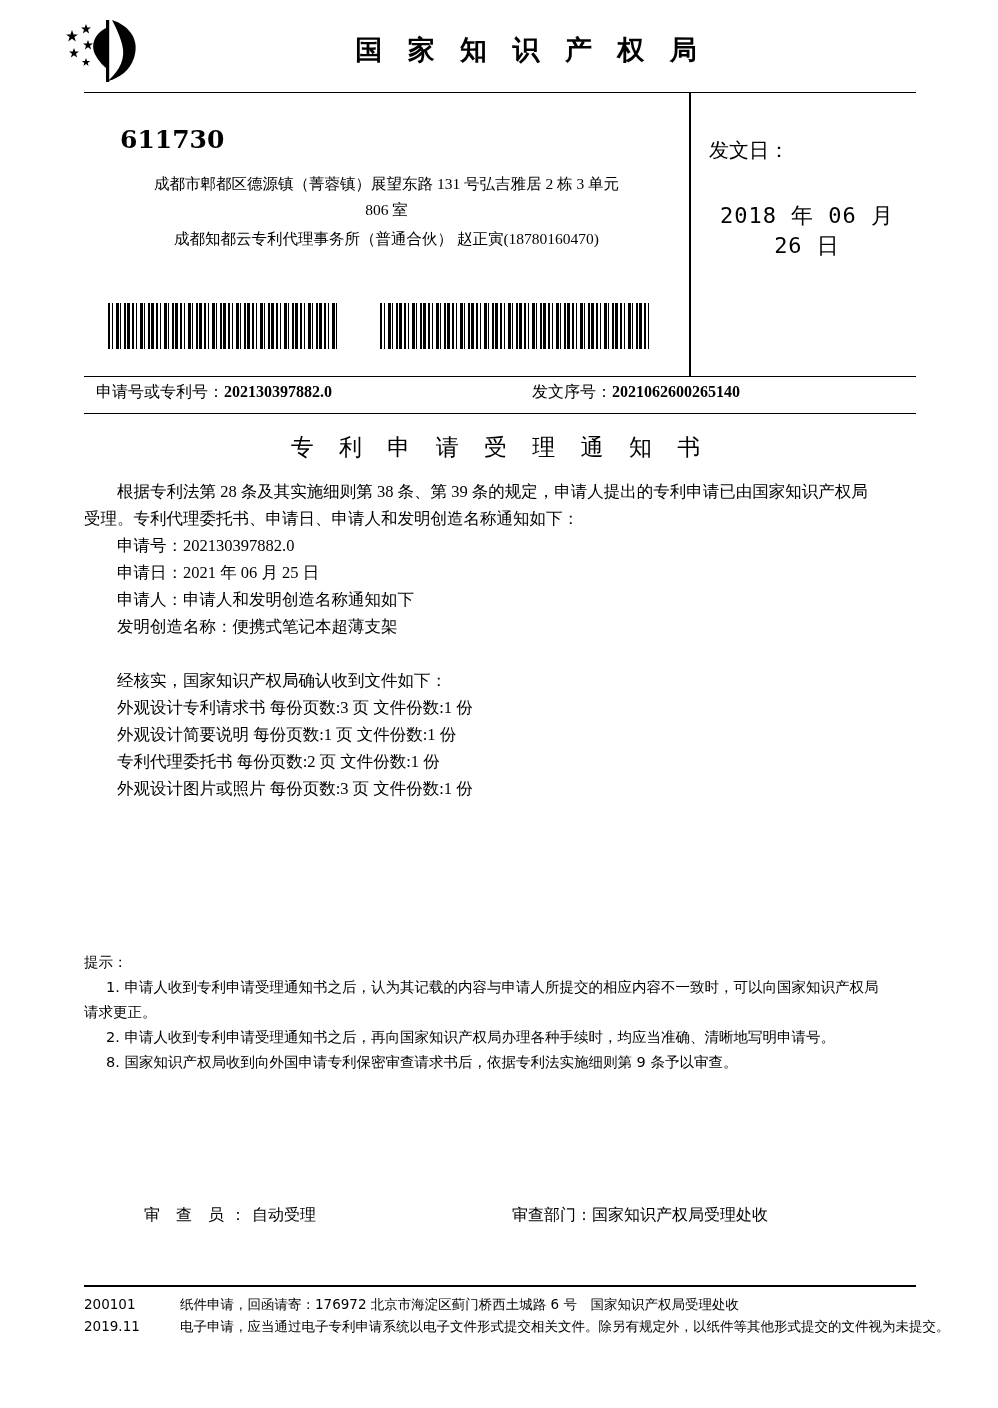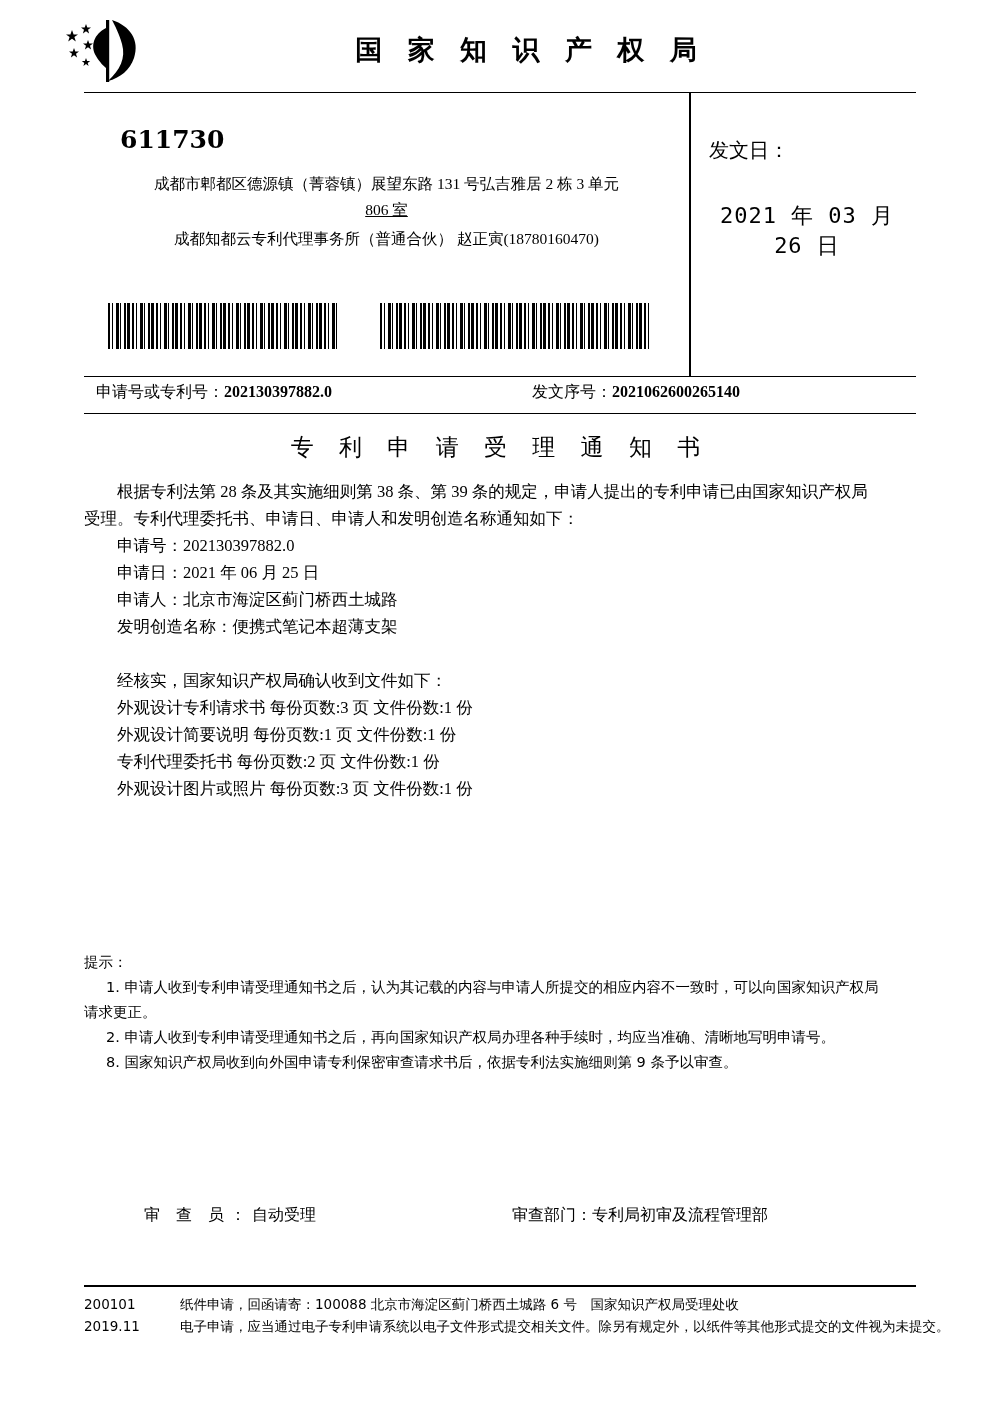--- a/index.html
+++ b/index.html
@@ -77,21 +77,21 @@
   }
   .addr-line {
     position: absolute;
     left: 20px;
     width: 565px;
     text-align: center;
     font-size: 15.5px;
     line-height: 26px;
   }
   .addr1 { top: 78px; }
-  .addr2 { top: 104px; text-decoration: underline; }
+  .addr2 { top: 104px; }
   .addr3 { top: 133px; }
 
   .send-date-label {
     position: absolute;
     left: 625px;
     top: 28px;
     font-size: 20px;
     margin-top: 16px;
   }
   .send-date-value {
@@ -262,21 +262,21 @@
   </div>
 
   <div class="frame">
     <div class="vline"></div>
     <div class="recipient-no">611730</div>
     <div class="addr-line addr1">成都市郫都区德源镇（菁蓉镇）展望东路 131 号弘吉雅居 2 栋 3 单元</div>
     <div class="addr-line addr2">806 室</div>
     <div class="addr-line addr3">成都知都云专利代理事务所（普通合伙） 赵正寅(18780160470)</div>
 
     <div class="send-date-label">发文日：</div>
-    <div class="send-date-value">2021 年 03 月 26 日</div>
+    <div class="send-date-value">2018 年 06 月 26 日</div>
 
     <div class="barcode barcode1"></div>
     <div class="barcode barcode2"></div>
   </div>
 
   <div class="numrow">
     <div class="appno">
       <span>申请号或专利号：</span><b>202130397882.0</b>
     </div>
     <div class="seqno">
@@ -284,21 +284,21 @@
     </div>
   </div>
 
   <div class="doc-title">专 利 申 请 受 理 通 知 书</div>
 
   <div class="body-text">
     <div class="para-indent">根据专利法第 28 条及其实施细则第 38 条、第 39 条的规定，申请人提出的专利申请已由国家知识产权局</div>
     <div>受理。专利代理委托书、申请日、申请人和发明创造名称通知如下：</div>
     <div class="field-line">申请号：202130397882.0</div>
     <div class="field-line">申请日：2021 年 06 月 25 日</div>
-    <div class="field-line">申请人：北京市海淀区蓟门桥西土城路</div>
+    <div class="field-line">申请人：申请人和发明创造名称通知如下</div>
     <div class="field-line">发明创造名称：便携式笔记本超薄支架</div>
     <div class="gap"></div>
     <div class="field-line">经核实，国家知识产权局确认收到文件如下：</div>
     <div class="field-line">外观设计专利请求书 每份页数:3 页 文件份数:1 份</div>
     <div class="field-line">外观设计简要说明 每份页数:1 页 文件份数:1 份</div>
     <div class="field-line">专利代理委托书 每份页数:2 页 文件份数:1 份</div>
     <div class="field-line">外观设计图片或照片 每份页数:3 页 文件份数:1 份</div>
   </div>
 
   <div class="notes">
@@ -307,25 +307,25 @@
     <div class="note-cont">请求更正。</div>
     <div class="note-item">2. 申请人收到专利申请受理通知书之后，再向国家知识产权局办理各种手续时，均应当准确、清晰地写明申请号。</div>
     <div class="note-item">8. 国家知识产权局收到向外国申请专利保密审查请求书后，依据专利法实施细则第 9 条予以审查。</div>
   </div>
 
   <div class="sig">
     <div class="examiner">
       <span class="lbl">审 查 员：</span><span>自动受理</span>
     </div>
     <div class="dept">
-      <span>审查部门：</span><span>专利局初审及流程管理部</span>
+      <span>审查部门：</span><span>国家知识产权局受理处收</span>
     </div>
   </div>
 
   <div class="footer-rule"></div>
   <div class="footer">
     <div class="code1">200101</div>
     <div class="code2">2019.11</div>
-    <div class="f1">纸件申请，回函请寄：100088 北京市海淀区蓟门桥西土城路 6 号　国家知识产权局受理处收</div>
+    <div class="f1">纸件申请，回函请寄：176972 北京市海淀区蓟门桥西土城路 6 号　国家知识产权局受理处收</div>
     <div class="f2">电子申请，应当通过电子专利申请系统以电子文件形式提交相关文件。除另有规定外，以纸件等其他形式提交的文件视为未提交。</div>
   </div>
 
 </div>
 
 </body></html>

